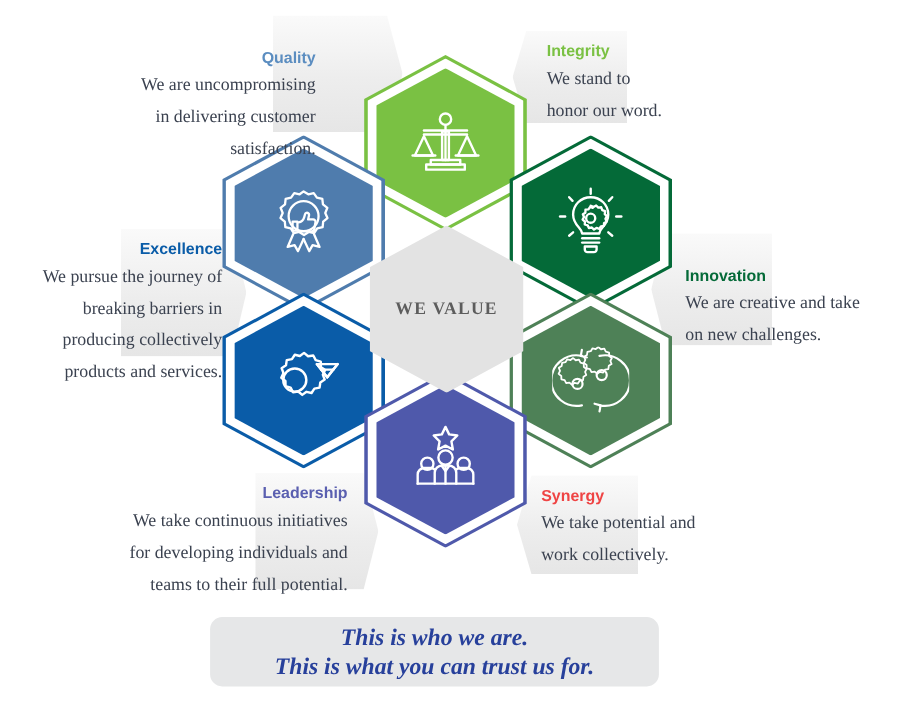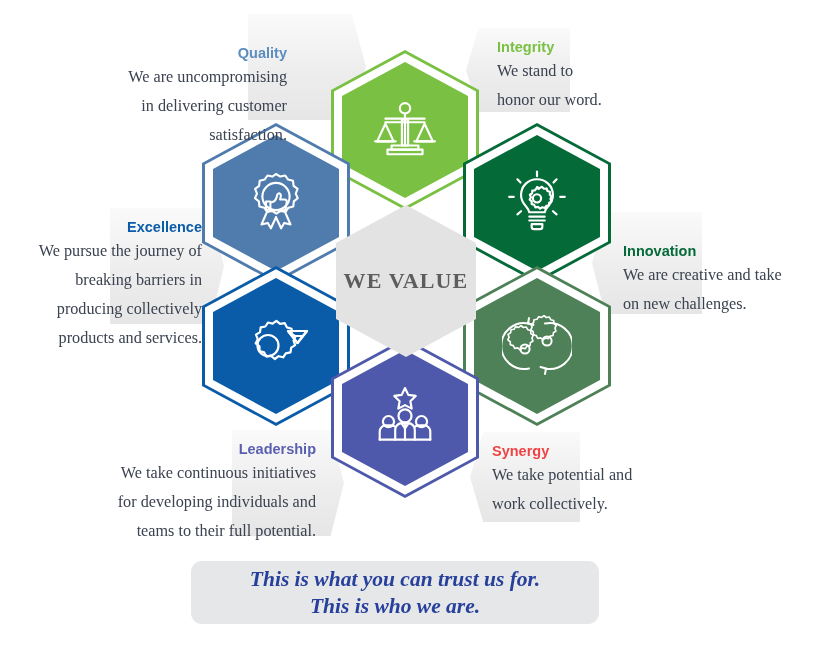--- a/index.html
+++ b/index.html
@@ -34,21 +34,21 @@
   #center-hex{
     position:absolute;
     left:336px;top:205px;width:140px;height:152px;
     background:#e3e3e3;
     clip-path:polygon(50% 0%,100% 25%,100% 75%,50% 100%,0% 75%,0% 25%);
     display:flex;align-items:center;justify-content:center;
   }
   #center-hex .lbl{
     font-family:"Liberation Serif", serif;
     font-weight:bold;
-    font-size:22px;
+    font-size:16px;
     letter-spacing:1.1px;
     color:#5d5d5d;
     white-space:nowrap;
   }
 
   
   .plate{
     position:absolute;
     background:linear-gradient(180deg,#fafafa 0%,#ededed 55%,#e6e6e6 100%);
   }
@@ -270,17 +270,17 @@
 
   <div class="txt ta-right" style="left:8px;top:219px;width:194px;">
     <div class="ttl" style="color:#0a5ca8;">Excellence</div>
     <div class="body">We pursue the journey of
 breaking barriers in
 producing collectively
 products and services.</div>
   </div>
 
   <div id="banner">
+    <div class="line">This is who we are.</div>
     <div class="line">This is what you can trust us for.</div>
-    <div class="line">This is who we are.</div>
   </div>
 
 </div>
 
 </body></html>

